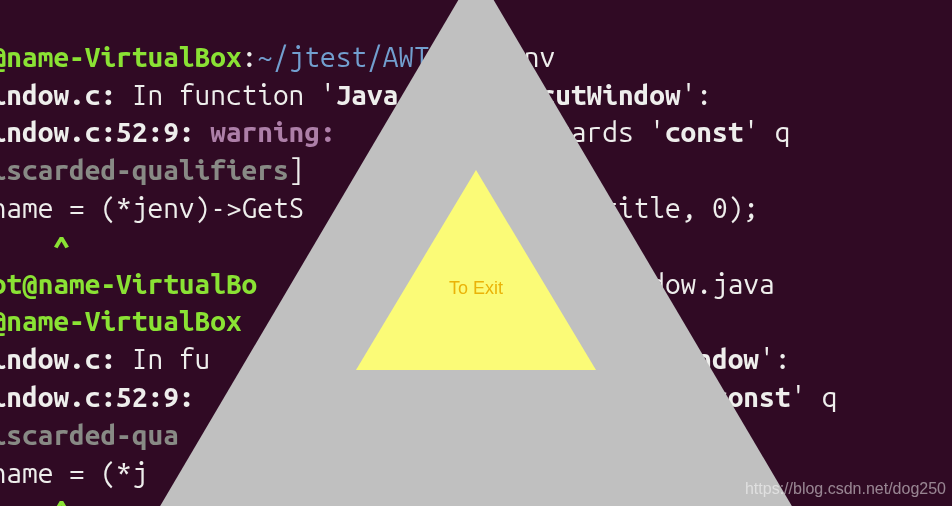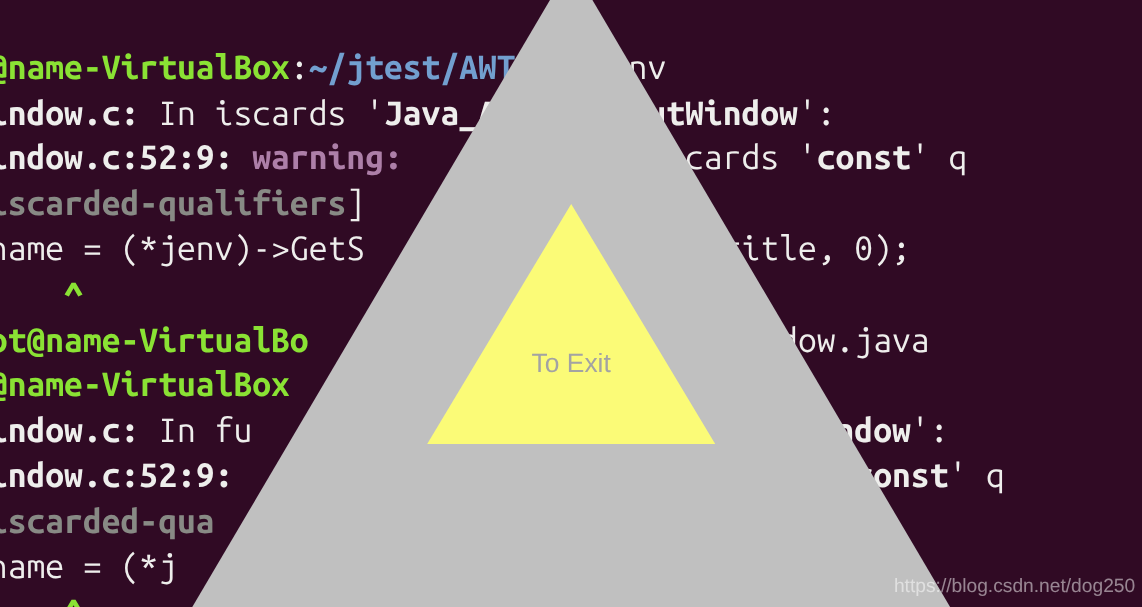--- a/index.html
+++ b/index.html
@@ -16,21 +16,21 @@
   }
   .terminal {
     position: absolute;
     top: 0;
     left: -25px;
     right: 0;
     padding: 0;
     white-space: pre;
   }
   .prompt-user { color: #8ae234; font-weight: bold; }
-  .prompt-path { color: #729fcf; font-weight: bold; }
+  .prompt-path { color: #729fcf; font-weight: normal; }
   .white { color: #eeeeec; }
   .bold { font-weight: bold; }
   .warn { color: #ad7fa8; font-weight: bold; text-align: right; }
   .opt { color: #888a85; font-weight: bold; }
   .caret { color: #8ae234; font-weight: bold; }
 
   .triangle-outer {
     position: absolute;
     left: 50%;
     top: -30px;
@@ -46,42 +46,42 @@
     top: 170px;
     transform: translateX(-50%);
     width: 0; height: 0;
     border-left: 120px solid transparent;
     border-right: 120px solid transparent;
     border-bottom: 200px solid #fbfb77;
   }
   .tri-label {
     position: absolute;
     left: 50%;
-    top: 288px;
+    top: 276px;
     transform: translateX(-50%);
     font-family: Arial, sans-serif;
-    font-size: 22px;
-    color: #a3a3a3;
+    font-size: 18px;
+    color: #eab308;
   }
   .watermark {
     position: absolute;
     right: 6px;
     bottom: 6px;
     font-family: Arial, sans-serif;
     font-size: 16px;
     color: rgba(255,255,255,0.5);
   }
 </style>
 </head>
 <body>
 
 <div class="terminal">
 <span class="prompt-user">t@name-VirtualBox</span><span class="white">:</span><span class="prompt-path">~/jtest/AWT</span><span class="white"># ./jenv</span>
-<span class="bold">Window.c:</span><span class="white"> In iscards '</span><span class="bold">Java_AWTDemo_cutWindow</span><span class="white">':</span>
-<span class="bold">Window.c:52:9: </span><span class="warn">warning: </span><span class="white">  signment discards '</span><span class="bold">const</span><span class="white">' q</span>
+<span class="bold">Window.c:</span><span class="white"> In function '</span><span class="bold">Java_AWTDemo_cutWindow</span><span class="white">':</span>
+<span class="bold">Window.c:52:9: </span><span class="warn">warning: </span><span class="white">  signment iscards '</span><span class="bold">const</span><span class="white">' q</span>
 <span class="opt">discarded-qualifiers</span><span class="white">]</span>
 <span class="white"> name = (*jenv)-&gt;GetS       Chars(jenv, title, 0);</span>
 <span class="caret">     ^</span>
 <span class="prompt-user">oot@name-VirtualBo</span><span class="white">                 # vi Window.java</span>
 <span class="prompt-user">t@name-VirtualBox</span><span class="white">                    title</span>
 <span class="bold">Window.c:</span><span class="white"> In fu                        </span><span class="bold">o_cutWindow</span><span class="white">':</span>
 <span class="bold">Window.c:52:9:</span><span class="white">                        iscards '</span><span class="bold">const</span><span class="white">' q</span>
 <span class="opt">discarded-qua</span>
 <span class="white"> name = (*j                          , title, 0);</span>
 <span class="caret">     ^</span>

